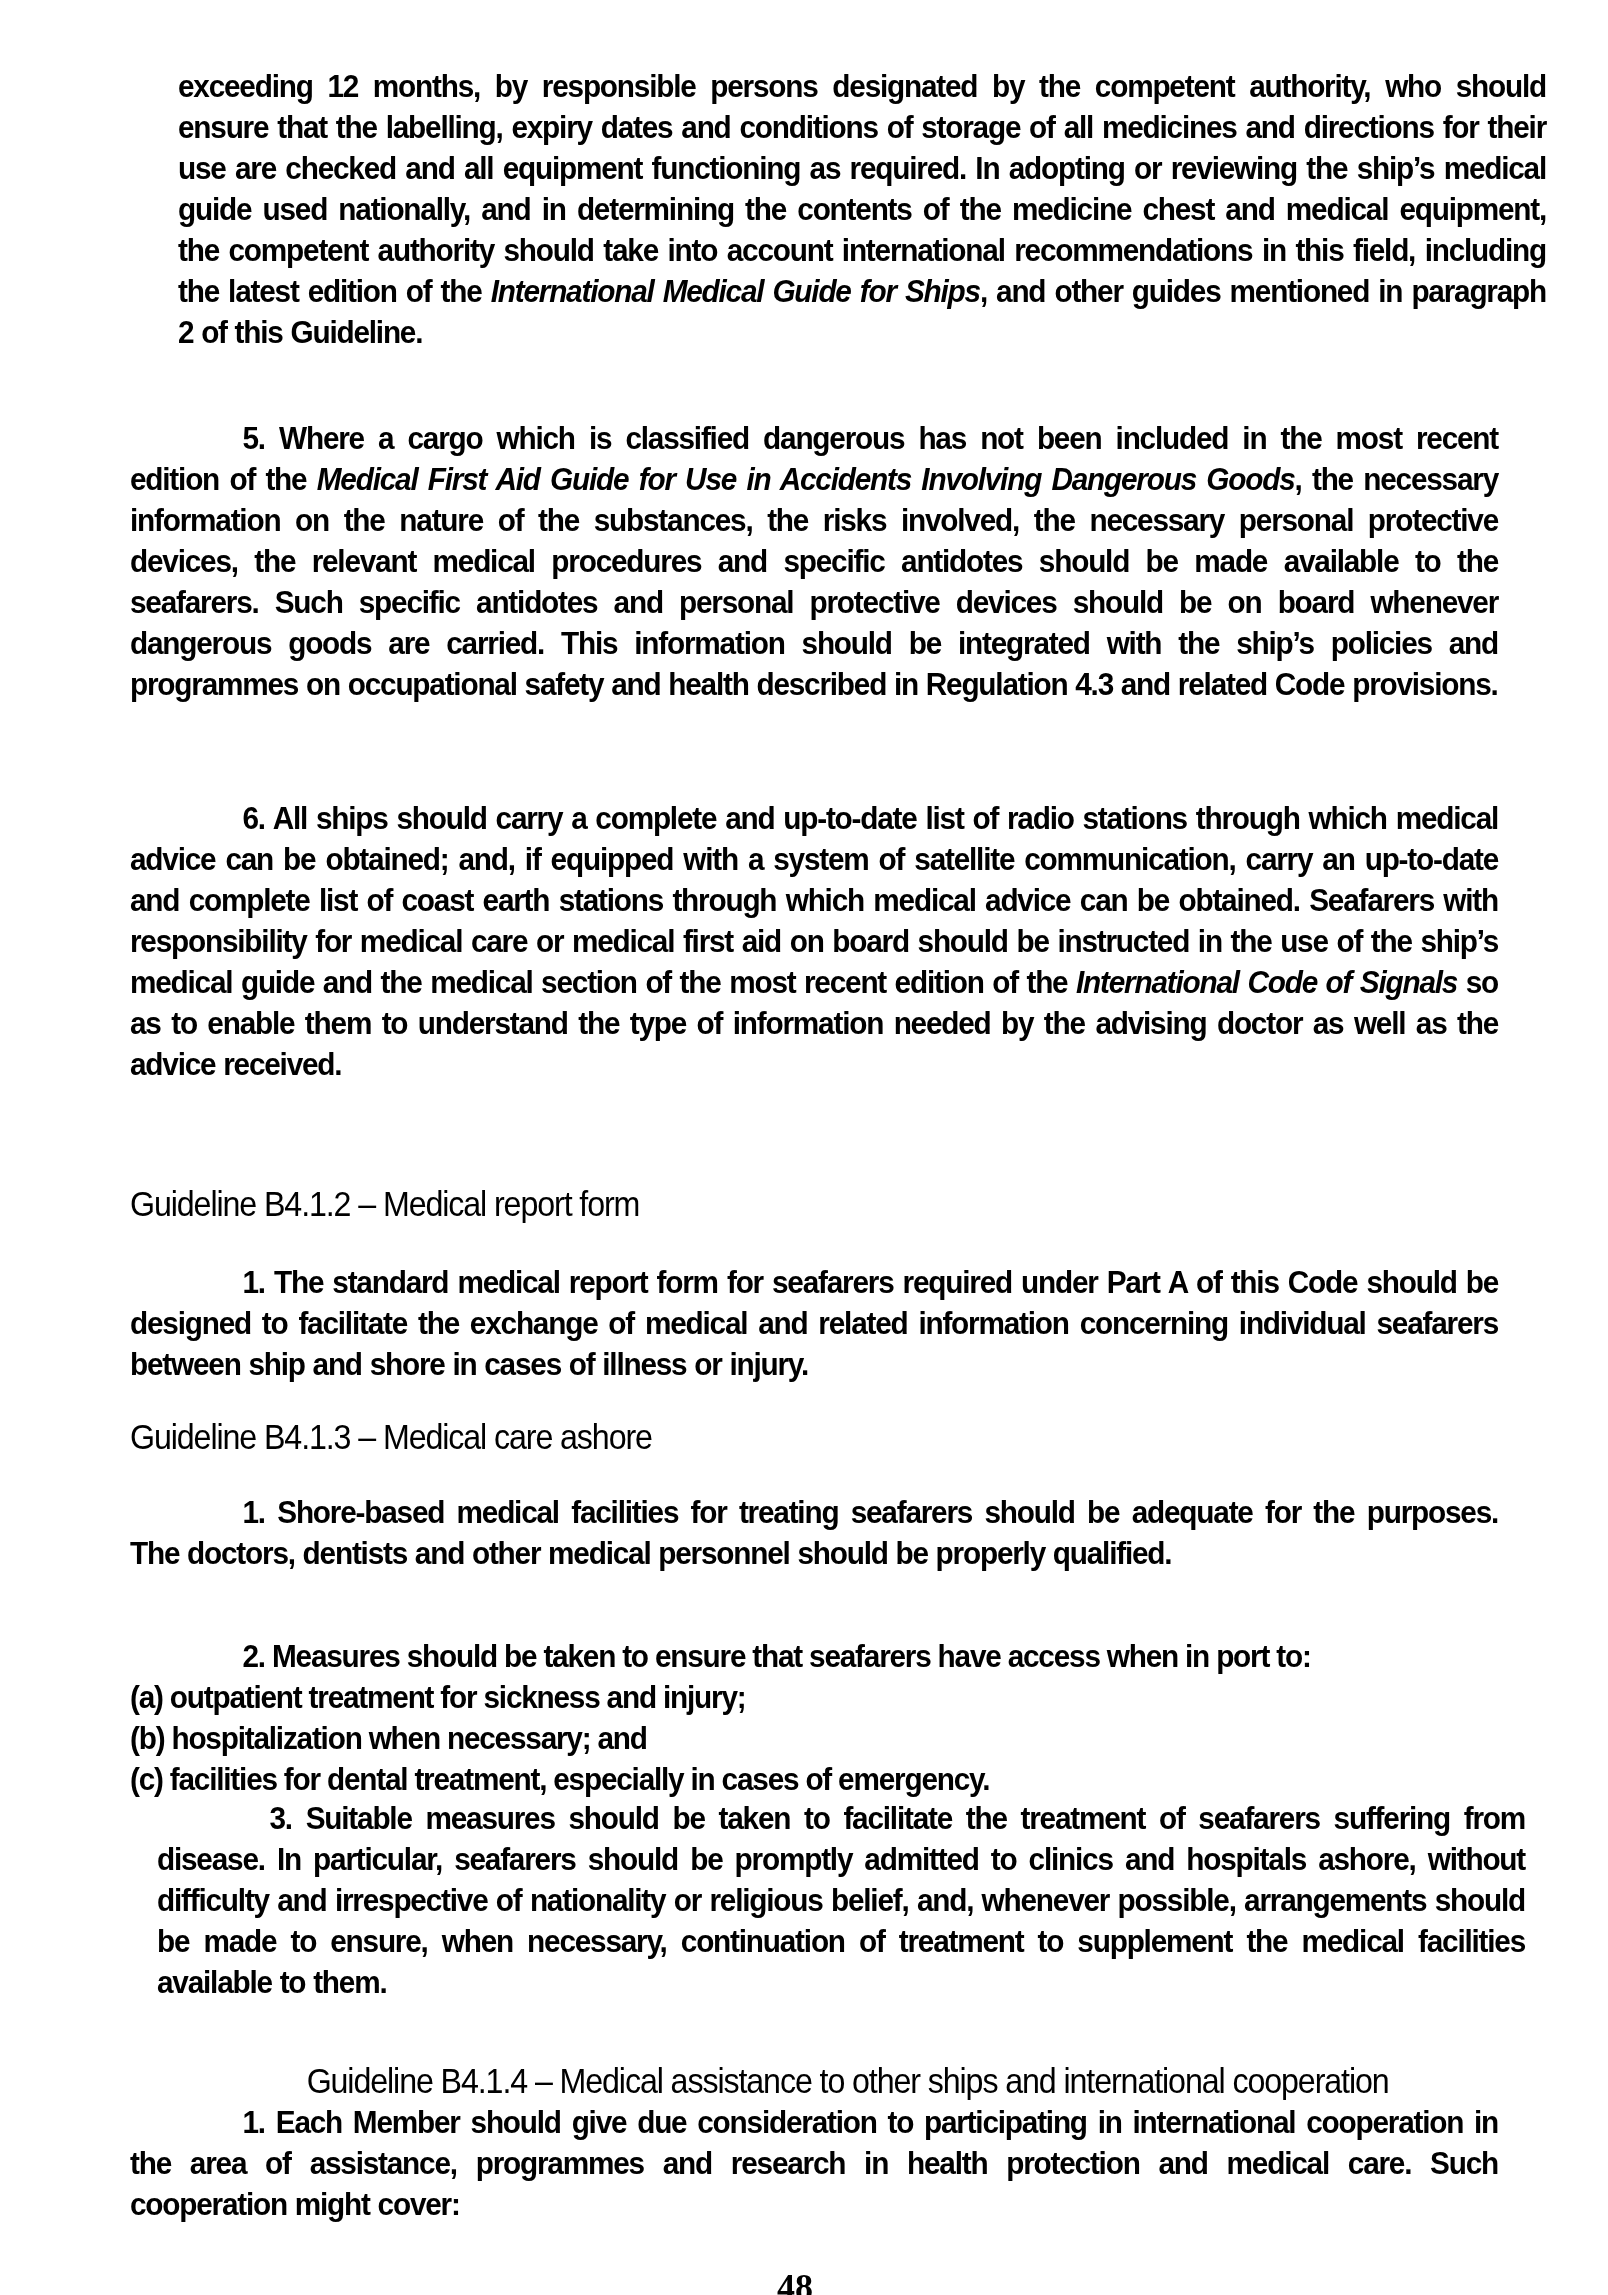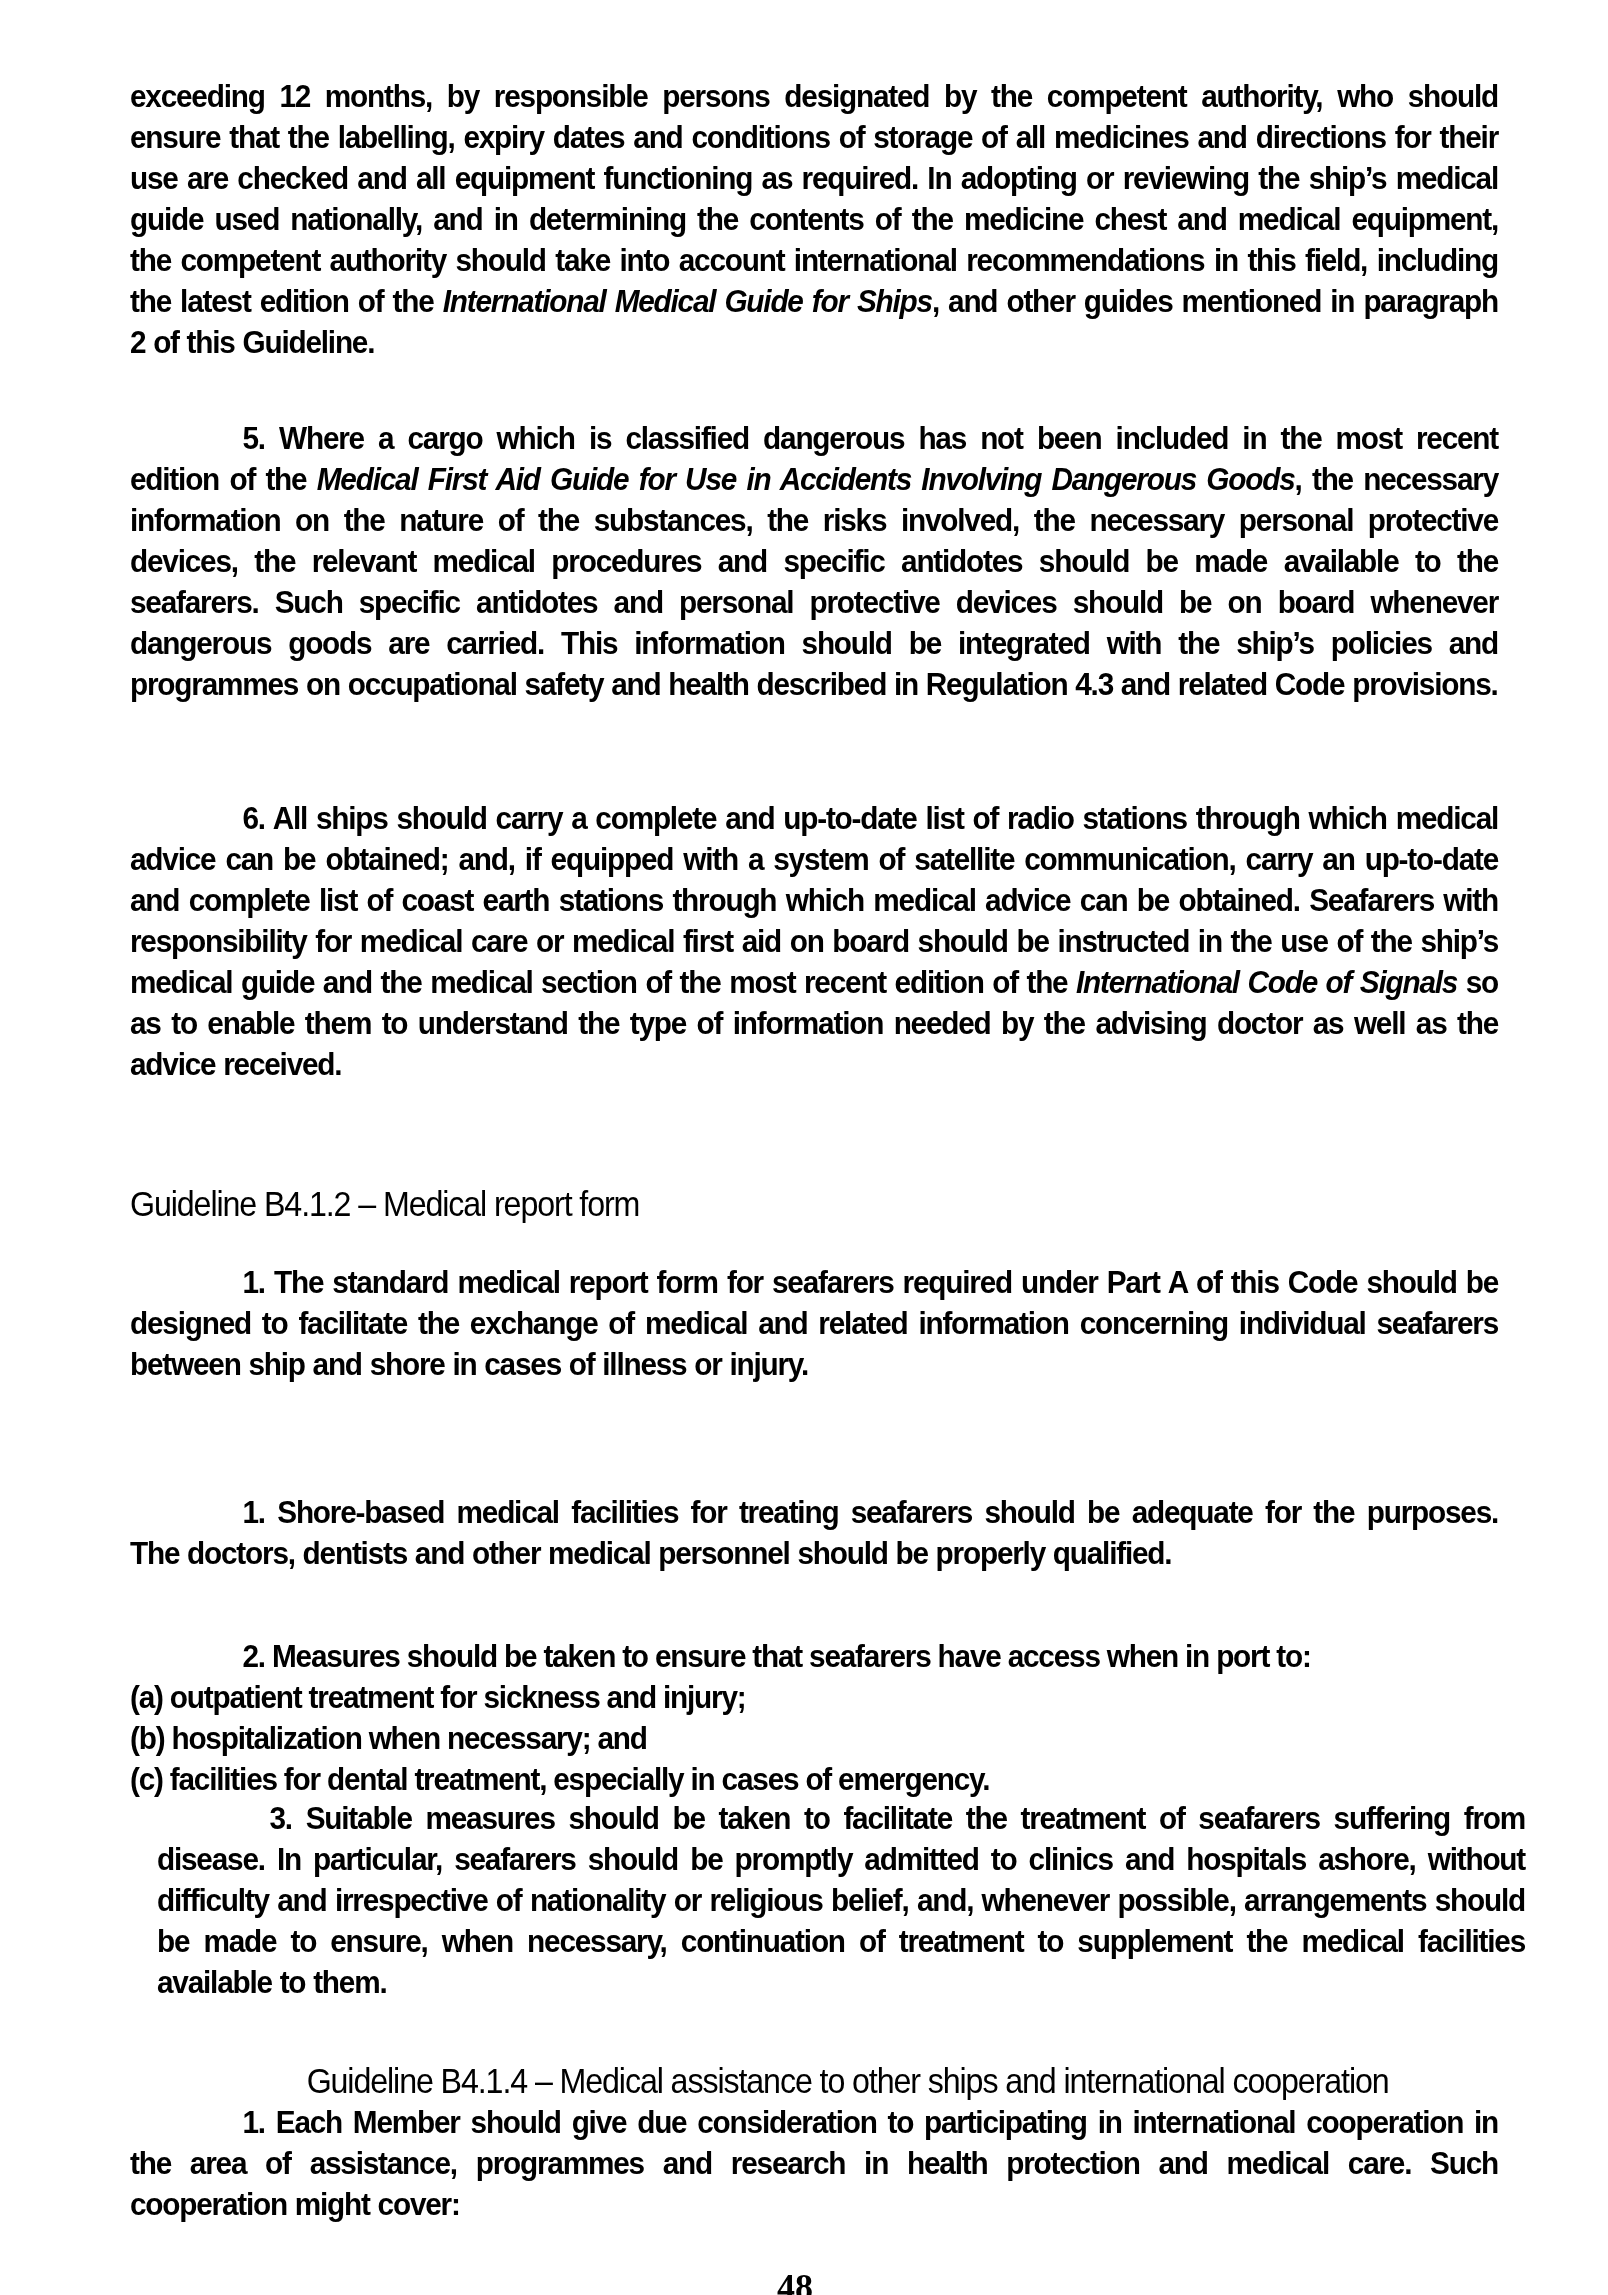--- a/index.html
+++ b/index.html
@@ -34,39 +34,42 @@
     position: absolute; left: 777px; top: 2269px;
     font-family: "Liberation Serif", "DejaVu Serif", serif;
     font-size: 36px; font-weight: bold; line-height: 1; color: #000;
   }
 </style>
 </head>
 <body>
 
 <div class="page">
 
-  <div class="col" style="top:76px;">
+  <div class="col" style="top:66px;margin-left:48px;">
     <p class="p"><span>exceeding 12 months, by responsible persons designated by the competent authority, who should ensure that the labelling, expiry dates and conditions of storage of all medicines and directions for their use are checked and all equipment functioning as required. In adopting or reviewing the ship’s medical guide used nationally, and in determining the contents of the medicine chest and medical equipment, the competent authority should take into account international recommendations in this field, including the latest edition of the </span><i>International Medical Guide for Ships</i><span>, and other guides mentioned in paragraph 2 of this Guideline.</span></p>
   </div>
 
   <div class="col" style="top:418px;">
     <p class="p"><span class="indent"></span><span>5.</span> <span>Where a cargo which is classified dangerous has not been included in the most recent edition of the </span><i>Medical First Aid Guide for Use in Accidents Involving Dangerous Goods</i><span>, the necessary information on the nature of the substances, the risks involved, the necessary personal protective devices, the relevant medical procedures and specific antidotes should be made available to the seafarers. Such specific antidotes and personal protective devices should be on board whenever dangerous goods are carried. This information should be integrated with the ship’s policies and programmes on occupational safety and health described in Regulation 4.3 and related Code provisions.</span></p>
   </div>
 
   <div class="col" style="top:798px;">
     <p class="p"><span class="indent"></span><span>6.</span> <span>All ships should carry a complete and up-to-date list of radio stations through which medical advice can be obtained; and, if equipped with a system of satellite communication, carry an up-to-date and complete list of coast earth stations through which medical advice can be obtained. Seafarers with responsibility for medical care or medical first aid on board should be instructed in the use of the ship’s medical guide and the medical section of the most recent edition of the </span><i>International Code of Signals</i><span> so as to enable them to understand the type of information needed by the advising doctor as well as the advice received.</span></p>
   </div>
 
   <div class="col" style="top:1183px;">
     <h2 class="h">Guideline B4.1.2 – Medical report form</h2>
   </div>
   <div class="col" style="top:1262px;">
     <p class="p"><span class="indent"></span><span>1.</span> <span>The standard medical report form for seafarers required under Part A of this Code should be designed to facilitate the exchange of medical and related information concerning individual seafarers between ship and shore in cases of illness or injury.</span></p>
   </div>
 
+  <div class="col" style="top:1416px;">
+    <h2 class="h">Guideline B4.1.3 – Medical care ashore</h2>
+  </div>
   <div class="col" style="top:1492px;">
     <p class="p"><span class="indent"></span><span>1.</span> <span>Shore-based medical facilities for treating seafarers should be adequate for the purposes. The doctors, dentists and other medical personnel should be properly qualified.</span></p>
   </div>
   <div class="col" style="top:1636px;">
     <p class="list-line"><span class="indent" style="display:inline-block;width:121px;"></span><span>2.</span> <span>Measures should be taken to ensure that seafarers have access when in port to:</span></p>
     <p class="list-line">(a) outpatient treatment for sickness and injury;</p>
     <p class="list-line">(b) hospitalization when necessary; and</p>
     <p class="list-line">(c) facilities for dental treatment, especially in cases of emergency.</p>
   </div>
   <div class="col" style="top:1798px;margin-left:27px;">

